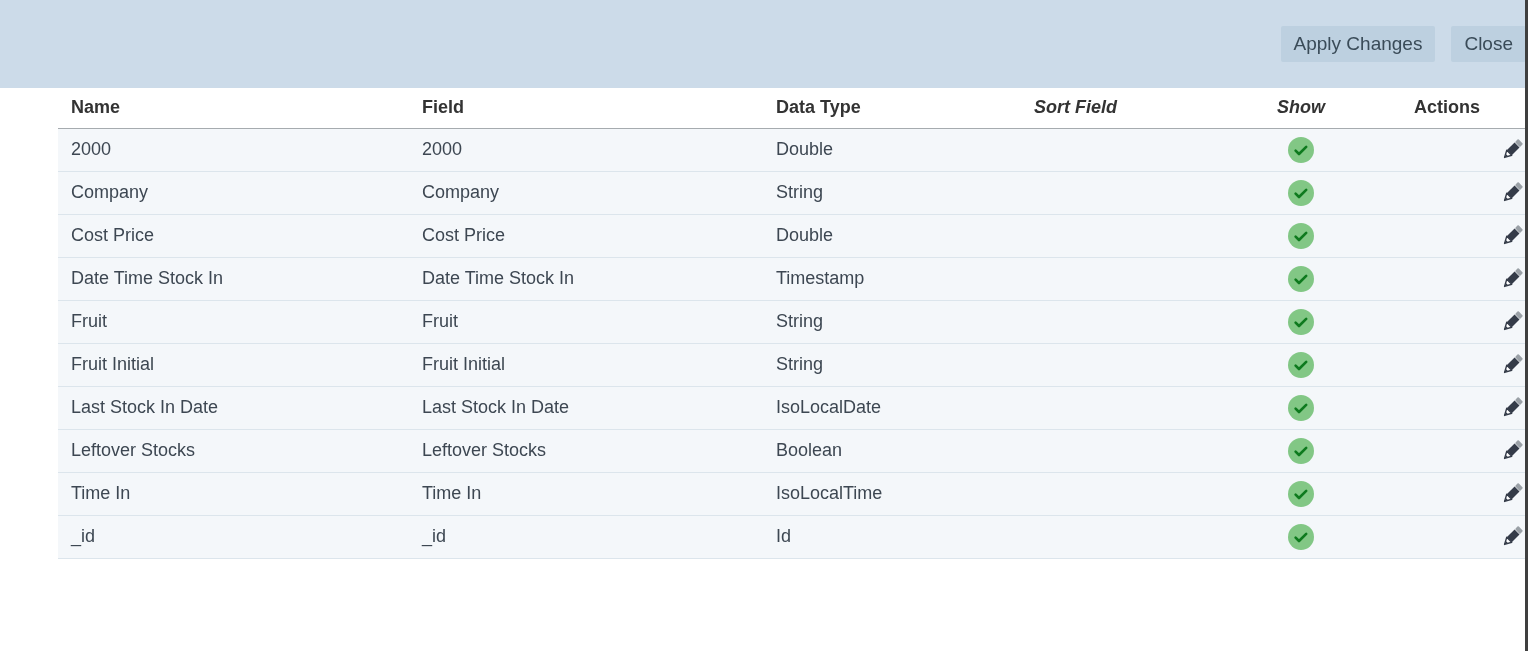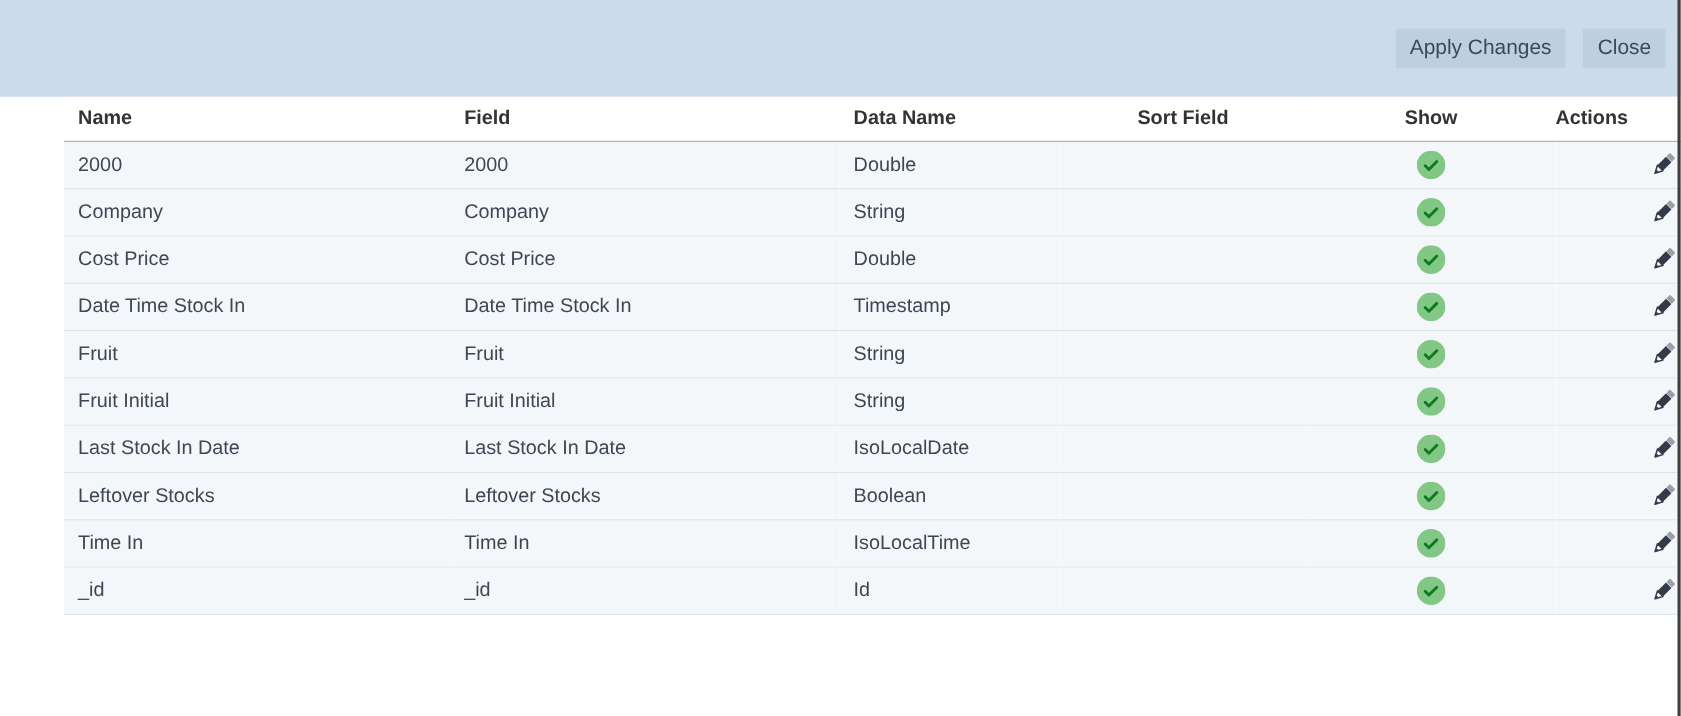--- a/index.html
+++ b/index.html
@@ -16,38 +16,38 @@
     font-family:"Liberation Sans","DejaVu Sans",sans-serif;
     position:relative;
   }
   .page-edge-right{
     position:absolute;top:0;right:0;width:3px;height:651px;
     background:var(--page-edge);z-index:10;
   }
   .topbar{
     height:88px;background:var(--topbar);
     display:flex;align-items:center;justify-content:flex-end;
-    gap:16px;padding-right:14px;
+    gap:16px;padding-right:2px;
   }
   .topbar button{
     font-family:inherit;font-size:19px;color:var(--button-text);
     background:var(--button-bg);border:none;border-radius:2px;
     padding:7px 13px;cursor:pointer;line-height:1.2;
   }
   table.fields{
     position:absolute;left:58px;top:88px;width:1480px;
     border-collapse:collapse;table-layout:fixed;
   }
   table.fields th{
     height:40px;background:#ffffff;color:var(--header-text);
     font-size:18px;font-weight:bold;text-align:left;
     padding:0 0 0 13px;border-bottom:1px solid var(--header-border);
     vertical-align:middle;
   }
-  table.fields th.center{text-align:center;padding:0;}
+  table.fields th.center{text-align:center;padding:0;font-style:italic;}
   table.fields th.right{padding:0 12px 0 0;}
   table.fields td{
     height:43px;background:var(--row-bg);color:var(--cell-text);
     font-size:18px;padding:0 0 0 13px;
     border-bottom:1px solid var(--row-divider);vertical-align:middle;
     white-space:nowrap;overflow:hidden;
   }
   table.fields td.center{text-align:center;padding:0;}
   table.fields td.right{text-align:right;padding:0 12px 0 0;}
   .icon-btn{
@@ -72,21 +72,21 @@
       <col style="width:354px">
       <col style="width:200px">
     <col style="width:225px">
       <col style="width:226px">
       <col style="width:124px">
   </colgroup>
   <thead>
     <tr>
       <th>Name</th>
       <th>Field</th>
-      <th>Data Name</th>
+      <th>Data Type</th>
       <th class="center">Sort Field</th>
       <th class="center">Show</th>
       <th class="right">Actions</th>
     </tr>
   </thead>
   <tbody>
       <tr>
         <td>2000</td>
         <td>2000</td>
         <td>Double</td>

